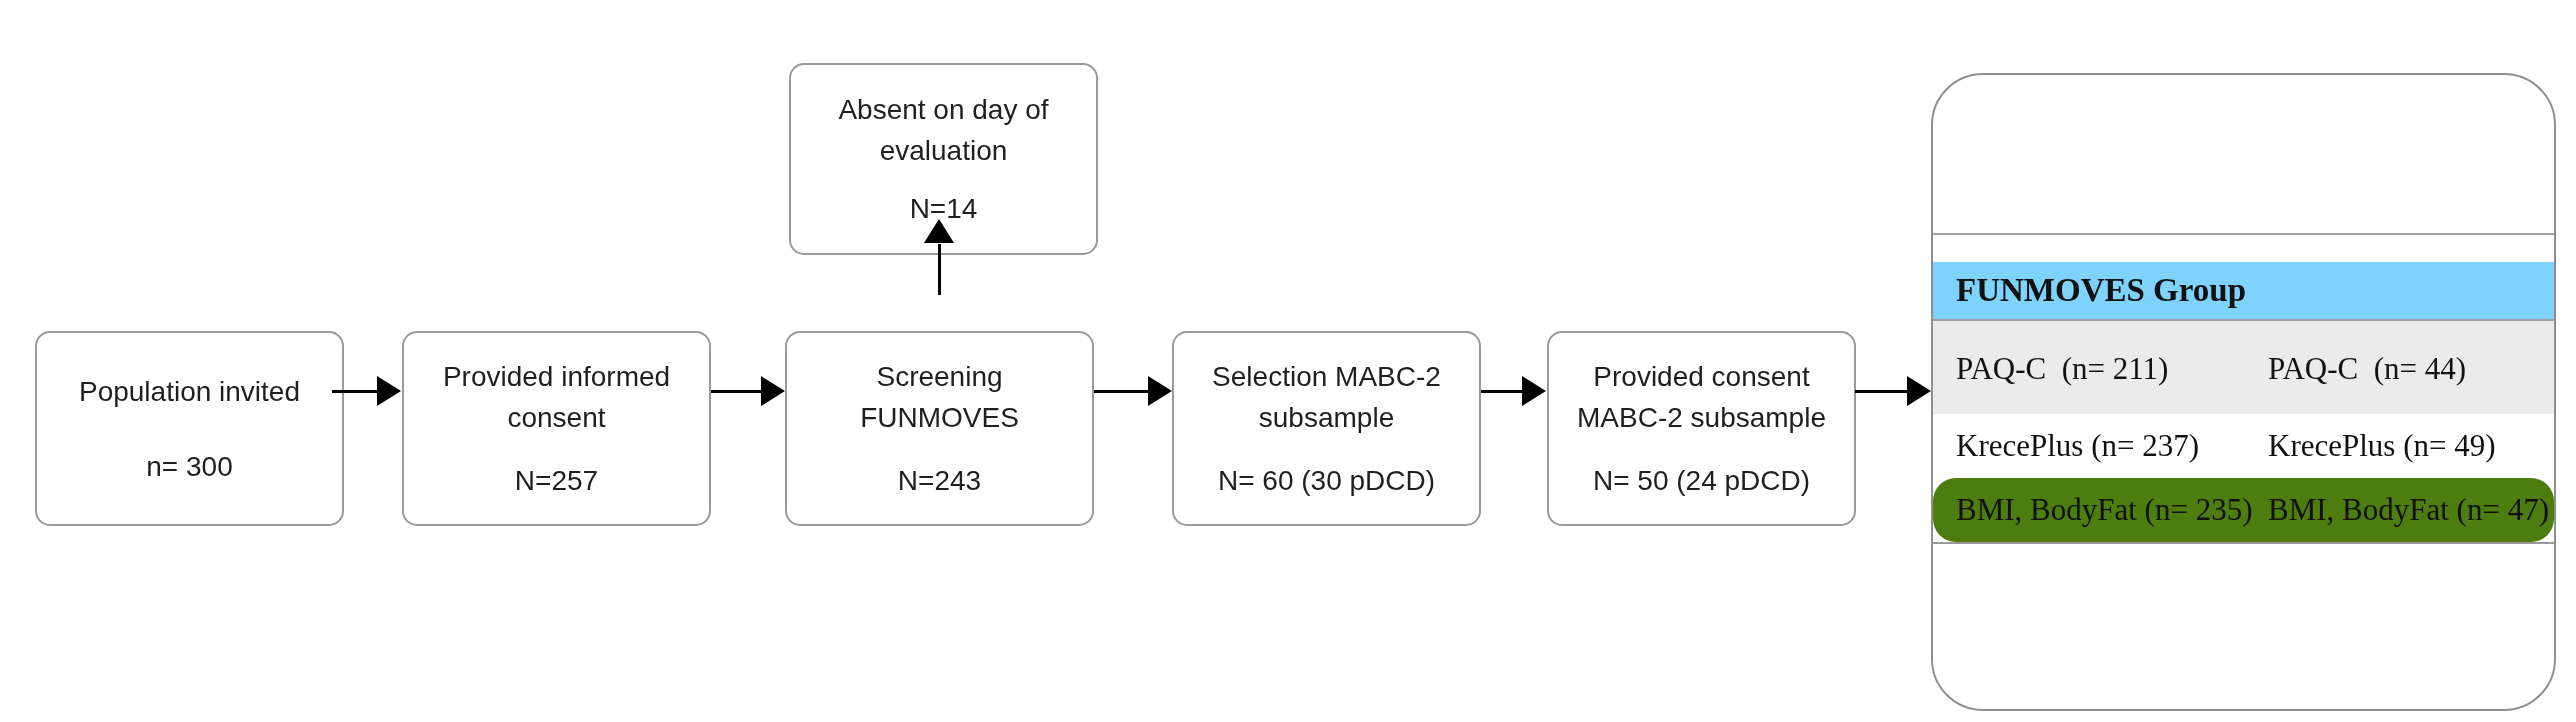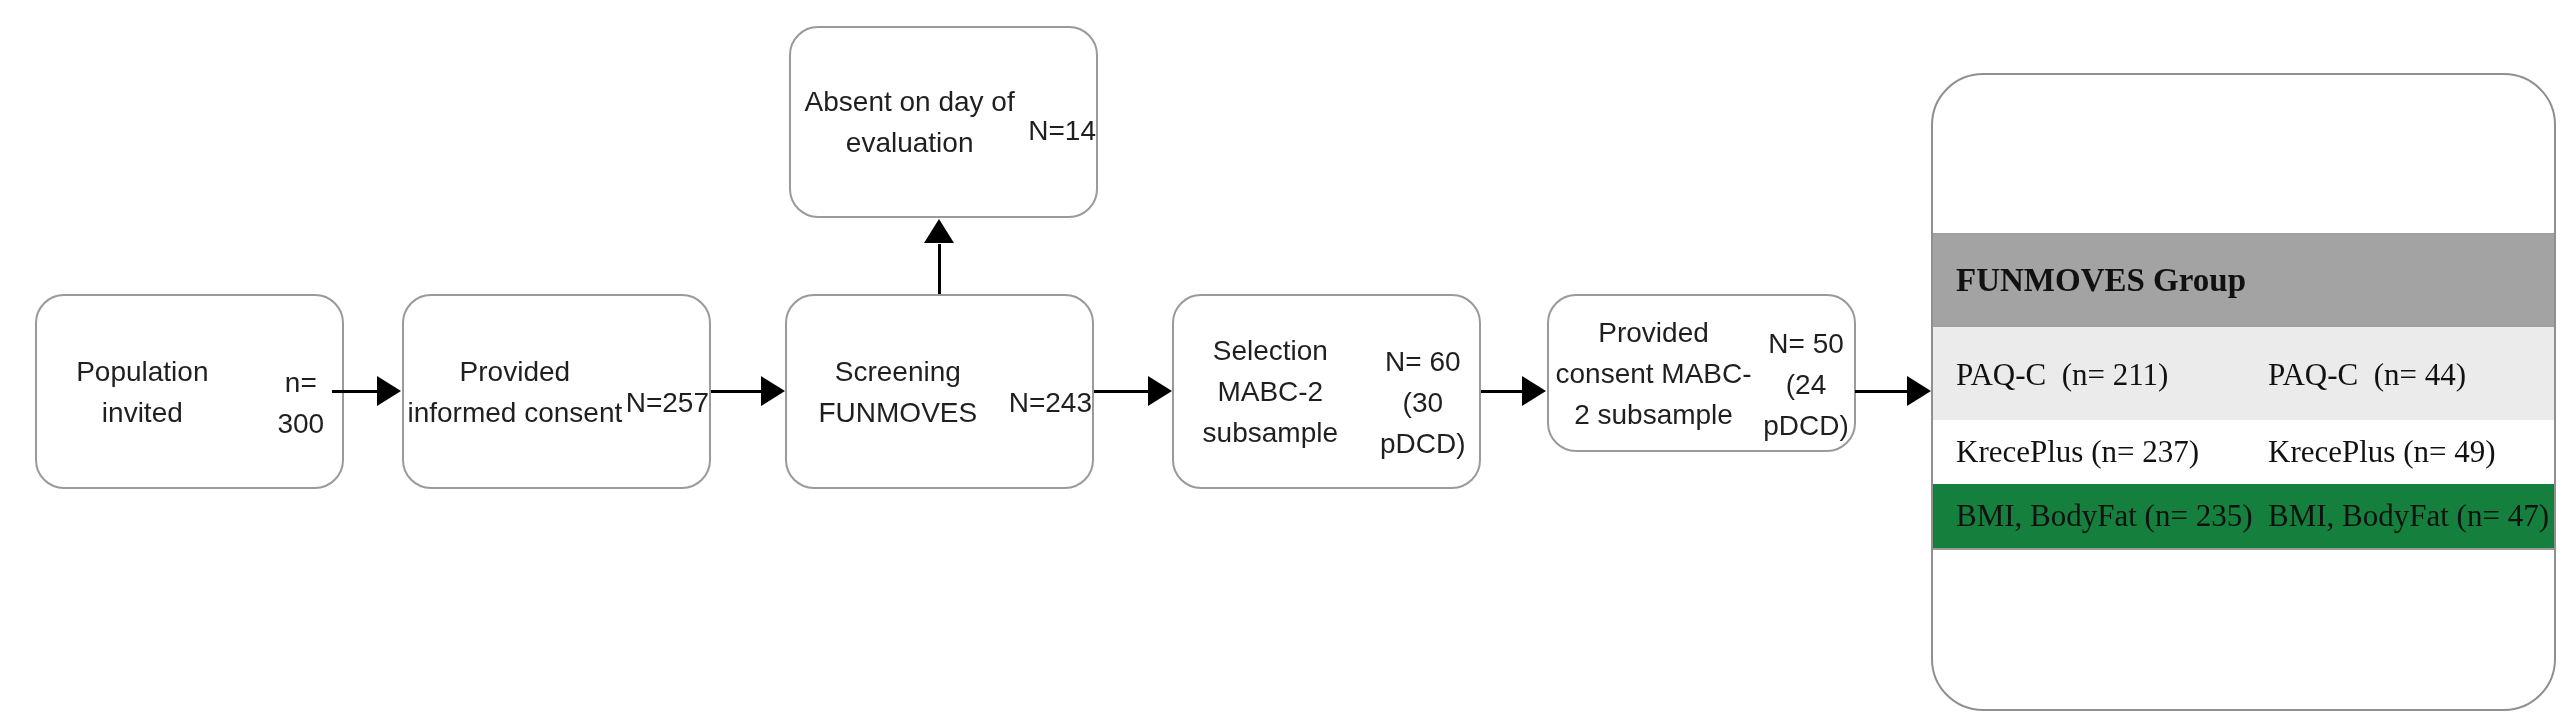--- a/index.html
+++ b/index.html
@@ -15,26 +15,28 @@
     font-family: "Liberation Sans", sans-serif;
     color: #1f1f1f;
     overflow: hidden;
   }
 
   
   .box {
     position: absolute;
     box-sizing: border-box;
     border: 2.3px solid #9a9a9a;
-    border-radius: 29px;
+    border-radius: 15px;
     background: #ffffff;
     display: flex;
+    flex-direction: column;
     align-items: center;
     justify-content: center;
     text-align: center;
+    margin-top: 37px;
   }
   .box .title {
     font-size: 28px;
     line-height: 41px;
     max-width: 274px;
   }
   .box .count {
     font-size: 28px;
     line-height: 41px;
     margin-top: 22px;
@@ -87,39 +89,41 @@
     border-bottom: 2.9px solid #9a9a9a;
     font-family: "Liberation Serif", serif;
     color: #111111;
   }
   .t-row {
     display: flex;
     align-items: center;
     box-sizing: border-box;
   }
   .t-row.header {
-    height: 92px;
+    height: 59px;
     border-bottom: 2.9px solid #a0a0a0;
     font-weight: bold;
     font-size: 33px;
-    background: #a3a3a3;
+    background: #7dd3fc;
+    margin-top: 27px;
   }
   .t-row.r1 {
     height: 93px;
     background: #ebebeb;
     align-items: flex-start;
     padding-top: 30px;
   }
   .t-row.r2 {
     height: 64px;
     background: #ffffff;
   }
   .t-row.r3 {
     height: 64px;
-    background: #15803d;
+    background: #4d7c0f;
+    border-radius: 23px;
   }
   .t-cell {
     box-sizing: border-box;
     white-space: pre;
     font-size: 31px;
   }
   .t-row.header .t-cell { font-size: 33px; }
   .t-cell.c1 {
     width: 335px;
     padding-left: 23px;
@@ -167,21 +171,21 @@
   <div class="head-right" style="left:1148px; top:376px;"></div>
 
   <div class="box" style="left:1172px; top:294px; width:309px; height:195px;">
     <div class="title">Selection MABC-2 subsample</div>
     <div class="count">N= 60 (30 pDCD)</div>
   </div>
 
   <div class="hline" style="left:1481px; top:390px; width:43px;"></div>
   <div class="head-right" style="left:1522px; top:376px;"></div>
 
-  <div class="box" style="left:1547px; top:294px; width:309px; height:158px;justify-content:center;">
+  <div class="box" style="left:1547px; top:294px; width:309px; height:195px;justify-content:center;">
     <div class="title">Provided consent MABC-2 subsample</div>
     <div class="count">N= 50 (24 pDCD)</div>
   </div>
 
   <div class="hline" style="left:1855px; top:390px; width:52px;"></div>
   <div class="head-right" style="left:1907px; top:376px;"></div>
 
   <div class="results-panel">
     <div class="results-table">
       <div class="t-row header">

